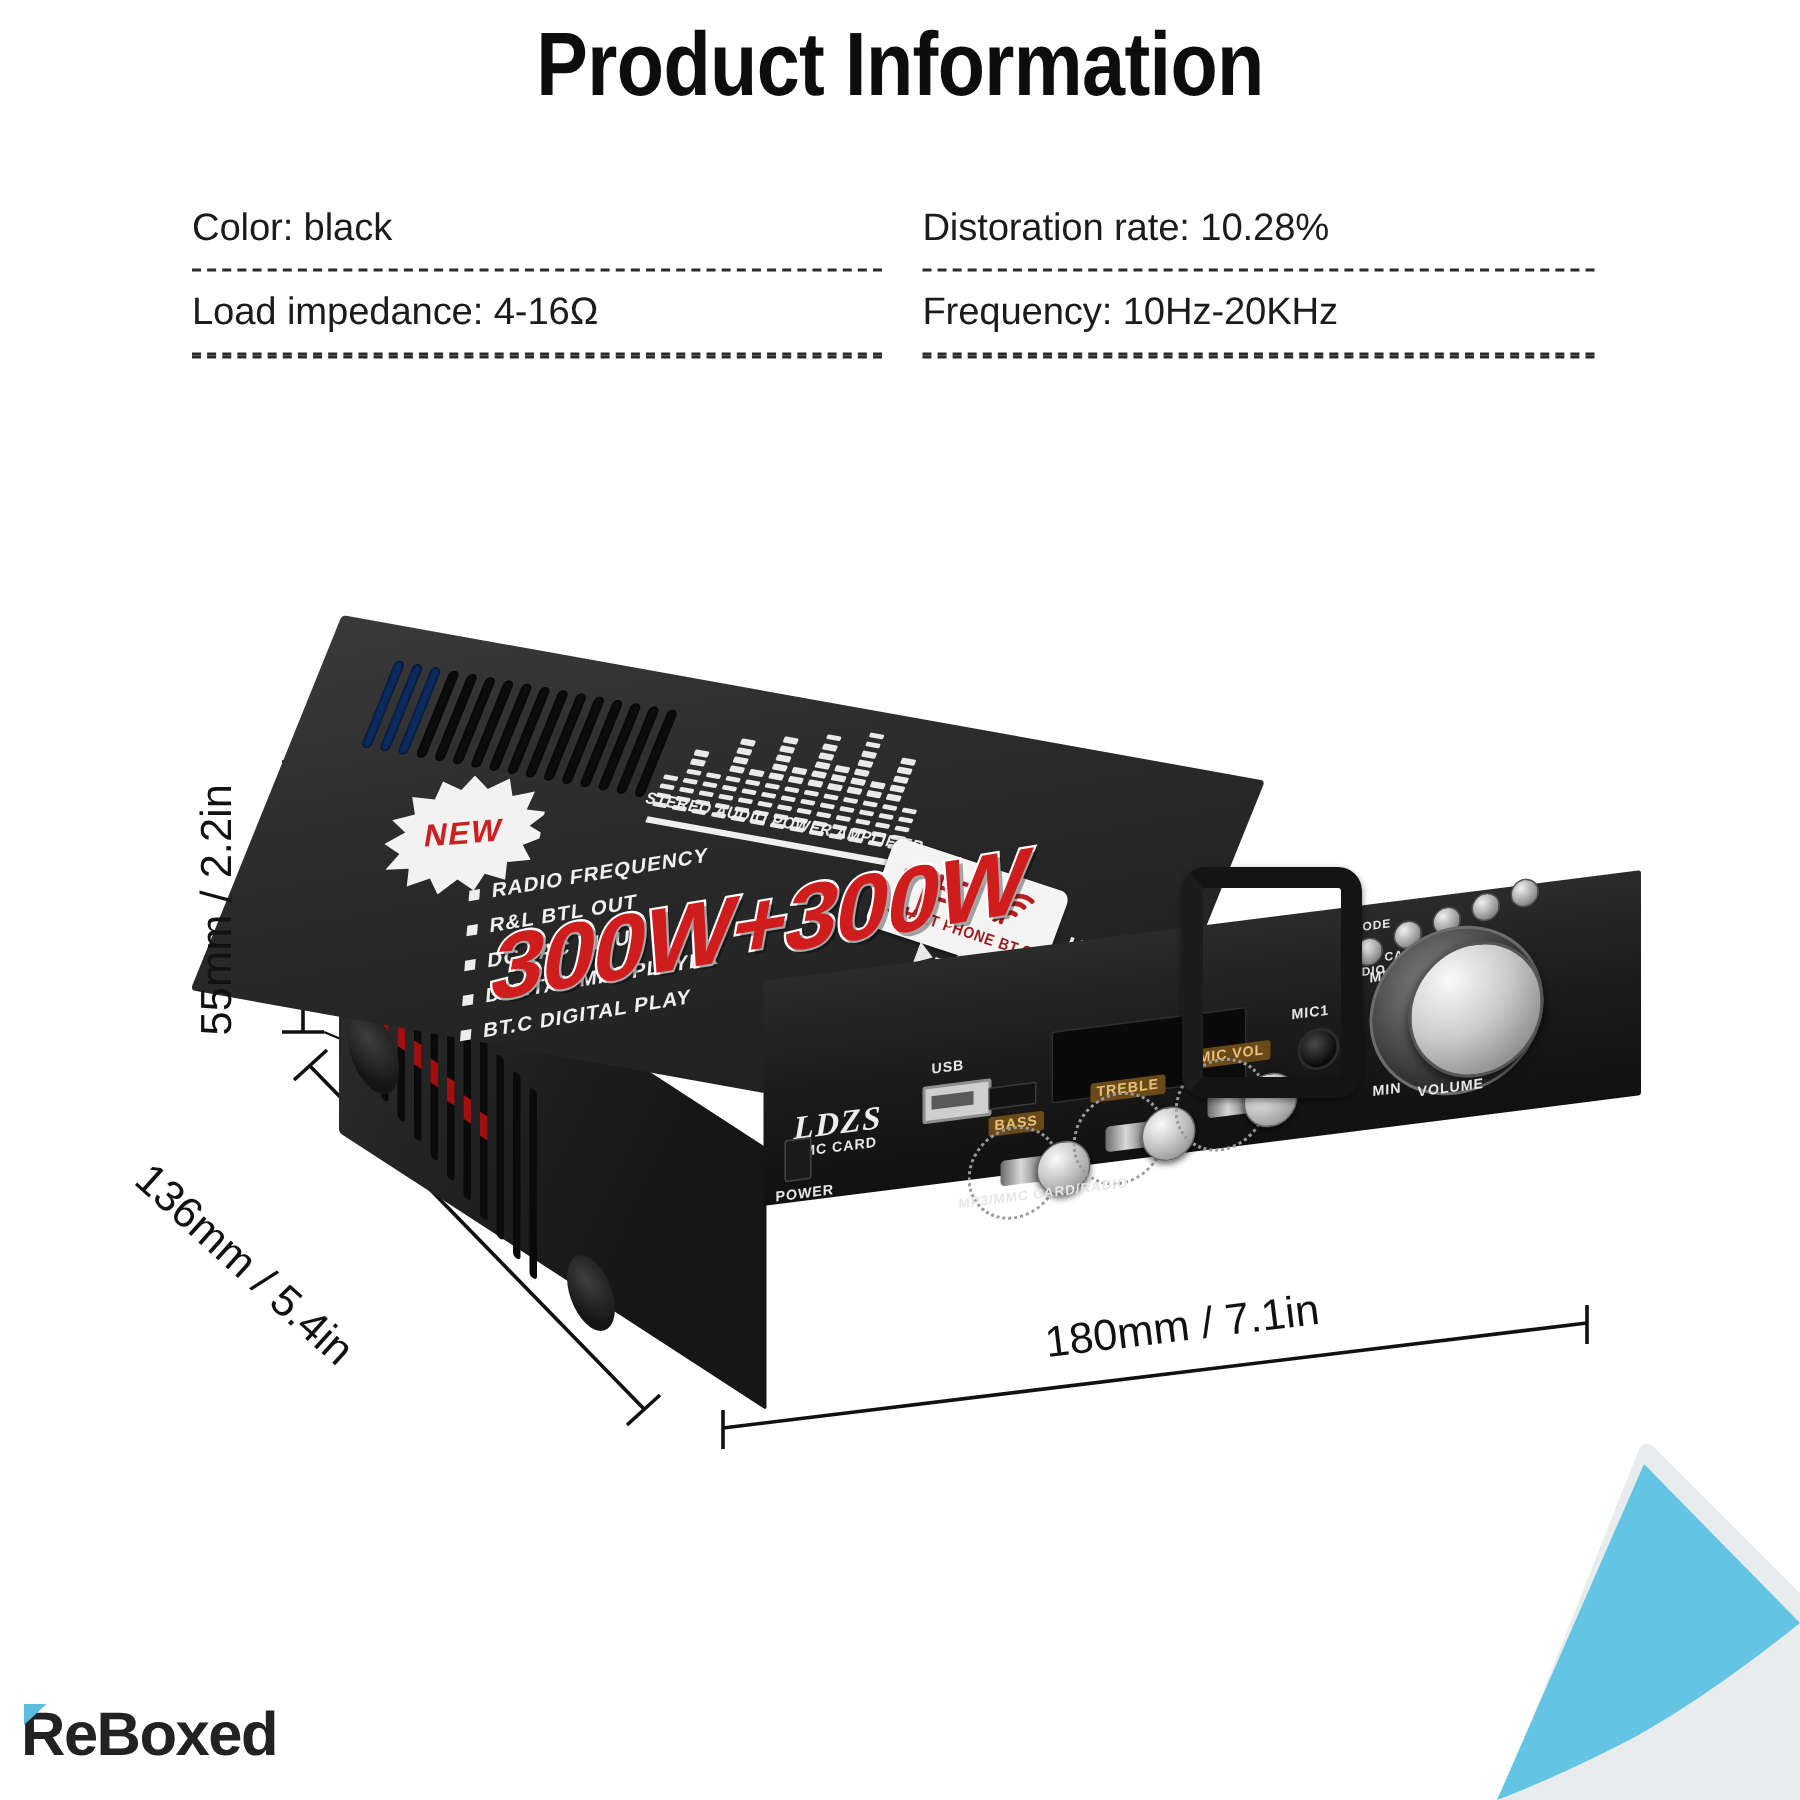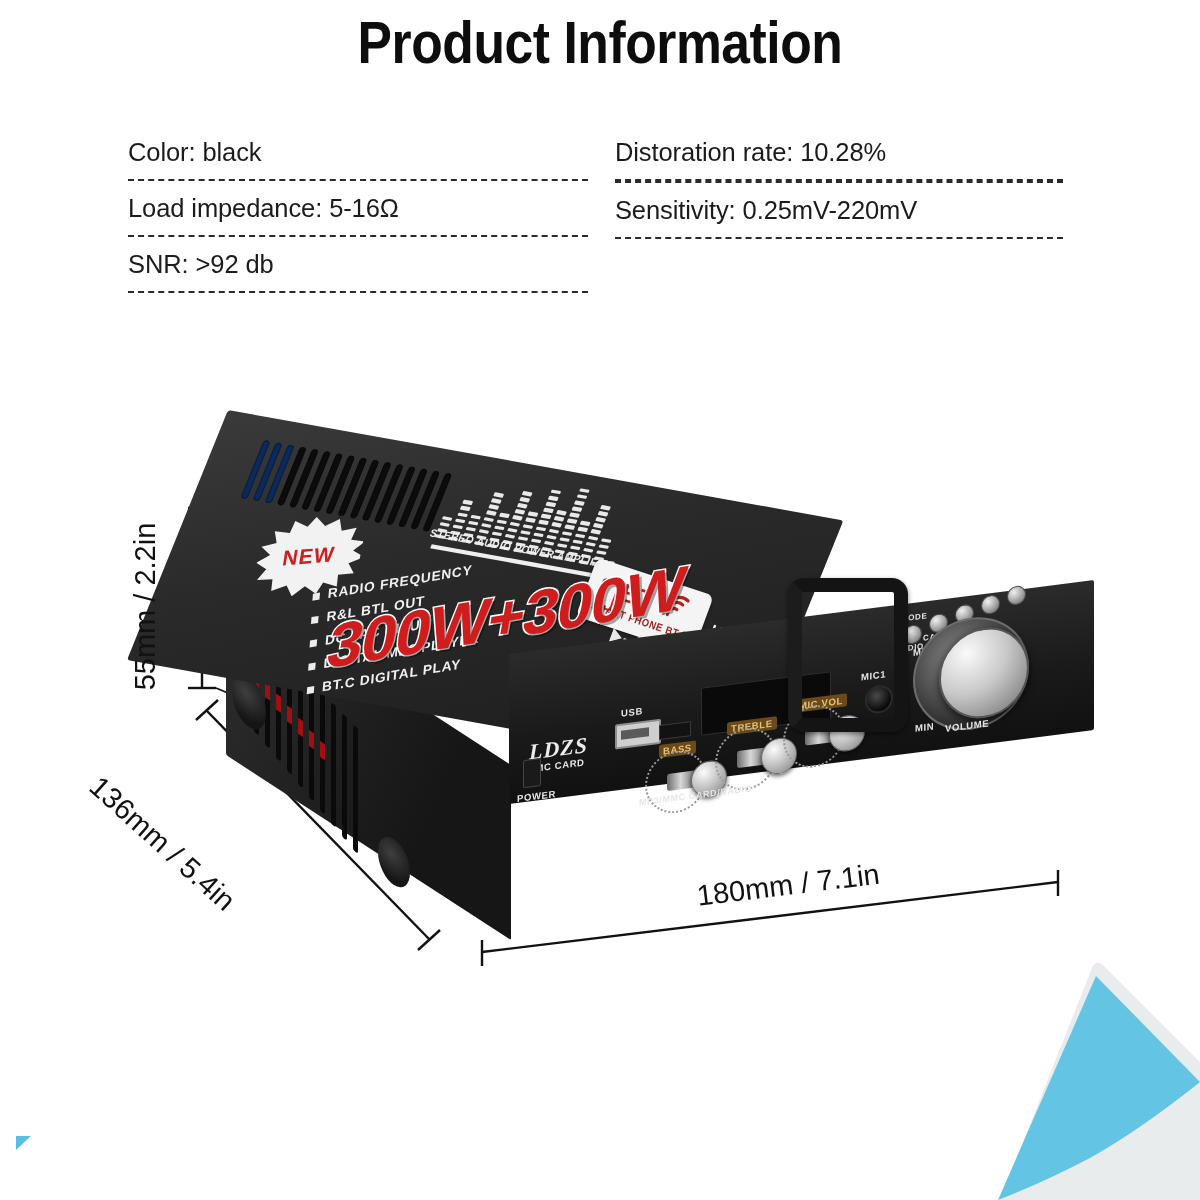--- a/index.html
+++ b/index.html
@@ -315,31 +315,30 @@
 
 <div class="page">
 
   <div class="title">Product Information</div>
 
   <div class="specs">
 
     <div class="spec-col left">
       <div class="spec-row">Color: black</div>
       <div class="spec-sep"></div>
-      <div class="spec-row">Load impedance: 5-16Ω</div>
+      <div class="spec-row">Load impedance: 4-16Ω</div>
       <div class="spec-sep"></div>
-      <div class="spec-row">SNR: &gt;92 db</div>
       <div class="spec-sep"></div>
     </div>
 
     <div class="spec-col right">
       <div class="spec-row">Distoration rate: 10.28%</div>
       <div class="spec-sep"></div>
+      <div class="spec-row">Frequency: 10Hz-20KHz</div>
       <div class="spec-sep"></div>
-      <div class="spec-row">Sensitivity: 0.25mV-220mV</div>
       <div class="spec-sep"></div>
     </div>
 
   </div>
 
   <div class="photo">
 
     <svg class="dimlines" viewBox="0 0 990 600">
       <g stroke="#111" stroke-width="2.4" fill="none">
 
@@ -631,17 +630,20 @@
     <div class="dim dim-depth">136mm / 5.4in</div>
     <div class="dim dim-width">180mm / 7.1in</div>
 
   </div>
 
   <svg class="curl" viewBox="0 0 260 260">
     <path d="M60 260 L152 28 Q156 18 164 26 L260 122 L260 260 Z" fill="#e9eced"></path>
     <path d="M58 260 L156 36 L260 142 Q200 190 150 218 Q100 244 58 260 Z" fill="#63c5e3"></path>
   </svg>
 
+  <div class="logo">
+    <span>ReBoxed</span>
+  </div>
   <svg class="logo-mark" viewBox="0 0 17 17">
     <polygon points="0,14 0,0 15,0" fill="#5bbde0"></polygon>
   </svg>
 
 </div>
 
 </body></html>

